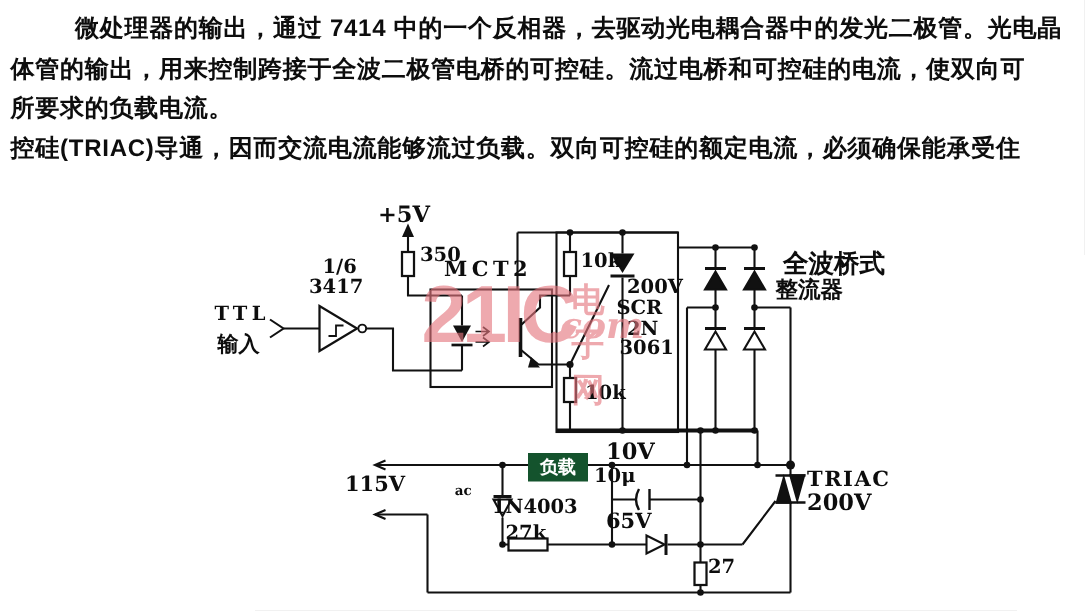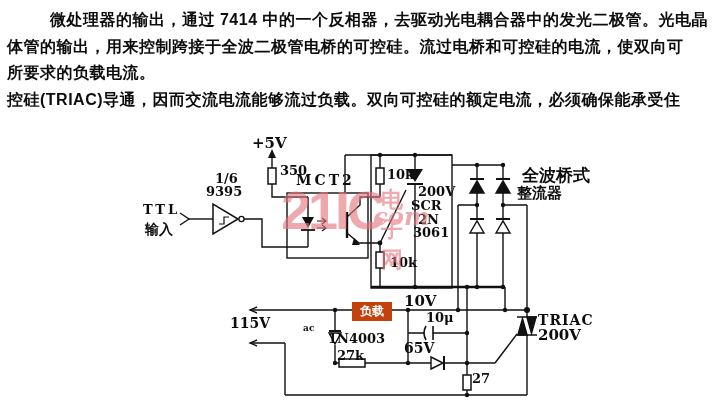--- a/index.html
+++ b/index.html
@@ -10,21 +10,21 @@
          font-size:16px;line-height:26.5px;letter-spacing:0.5px;color:#0d0d0d;}
   .intro-line{white-space:nowrap;}
   .intro-line.first{padding-left:32px;text-align:center;}
   
   .circuit{position:absolute;left:0;top:0;width:723px;height:407px;}
   svg{position:absolute;left:0;top:0;}
   .lbl{position:absolute;white-space:nowrap;color:#0d0d0d;
        font-family:"DejaVu Serif","Liberation Serif",serif;font-weight:bold;font-size:13px;}
   .cn{font-family:"DejaVu Sans","Liberation Sans",sans-serif;font-size:14px;}
   .sub{font-size:9px;vertical-align:-3px;margin-left:33px;}
-  .loadbox{position:absolute;left:352px;top:302px;width:40px;height:19px;background:#c2410c;
+  .loadbox{position:absolute;left:352px;top:302px;width:40px;height:19px;background:#14532d;
            color:#fff;font-size:12px;font-weight:bold;text-align:center;line-height:19px;
            font-family:"DejaVu Sans","Liberation Sans",sans-serif;}
   
   .wm{position:absolute;left:281px;top:183px;color:#e4757e;opacity:.62;pointer-events:none;}
   .wm-big{position:absolute;left:0;top:0;font-size:54px;font-weight:bold;
           font-family:Liberation Sans, sans-serif;letter-spacing:-3px;line-height:54px;}
   .wm-site{position:absolute;left:100px;top:2px;font-size:22px;font-weight:bold;}
   .wm-com{position:absolute;left:84px;top:19px;font-size:24px;font-weight:bold;
           font-style:italic;font-family:"DejaVu Serif",serif;}
 </style>
@@ -173,37 +173,37 @@
           <circle cx="408" cy="363" r="2.2"></circle>
         <circle cx="467" cy="363" r="2.2"></circle>
           <circle cx="467" cy="333" r="2.2"></circle>
         <circle cx="467" cy="395" r="2.2"></circle>
       </g>
     </svg>
 
     <div class="lbl" style="left:143px;top:202px;letter-spacing:3px;">TTL</div>
     <div class="lbl cn" style="left:145px;top:221px;">输入</div>
     <div class="lbl" style="left:215px;top:171px;">1/6</div>
-    <div class="lbl" style="left:206px;top:184px;">9395</div>
+    <div class="lbl" style="left:206px;top:184px;">3417</div>
     <div class="lbl" style="left:252px;top:134px;font-size:15px;">+5V</div>
     <div class="lbl" style="left:280px;top:163px;">350</div>
     <div class="lbl" style="left:296px;top:172px;font-size:14px;letter-spacing:3px;">MCT2</div>
     <div class="lbl" style="left:387px;top:167px;">10k</div>
     <div class="lbl" style="left:390px;top:255px;">10k</div>
     <div class="lbl" style="left:418px;top:184px;">200V</div>
     <div class="lbl" style="left:411px;top:198px;text-align:center;">SCR</div>
     <div class="lbl" style="left:418px;top:212px;">2N</div>
     <div class="lbl" style="left:413px;top:225px;text-align:center;">3061</div>
     <div class="lbl cn" style="left:510px;top:164px;font-size:17px;margin-left:12px;">全波桥式</div>
     <div class="lbl cn" style="left:517px;top:184px;font-size:15px;">整流器</div>
     <div class="loadbox">负载</div>
     <div class="lbl" style="left:230px;top:315px;font-size:14px;"><span>115V</span><span class="sub">ac</span></div>
     <div class="lbl" style="left:328px;top:331px;">1N4003</div>
     <div class="lbl" style="left:404px;top:292px;font-size:15px;">10V</div>
-    <div class="lbl" style="left:426px;top:310px;">10μ</div>
+    <div class="lbl" style="left:396px;top:310px;">10μ</div>
     <div class="lbl" style="left:404px;top:340px;font-size:14px;">65V</div>
     <div class="lbl" style="left:337px;top:348px;text-align:center;">27k</div>
     <div class="lbl" style="left:472px;top:371px;">27</div>
     <div class="lbl" style="left:538px;top:312px;font-size:14px;letter-spacing:1px;">TRIAC</div>
     <div class="lbl" style="left:538px;top:326px;font-size:15px;">200V</div>
 
     <div class="wm">
       <span class="wm-big">21IC</span>
       <span class="wm-site">电子网</span>
       <span class="wm-com">.com</span>

